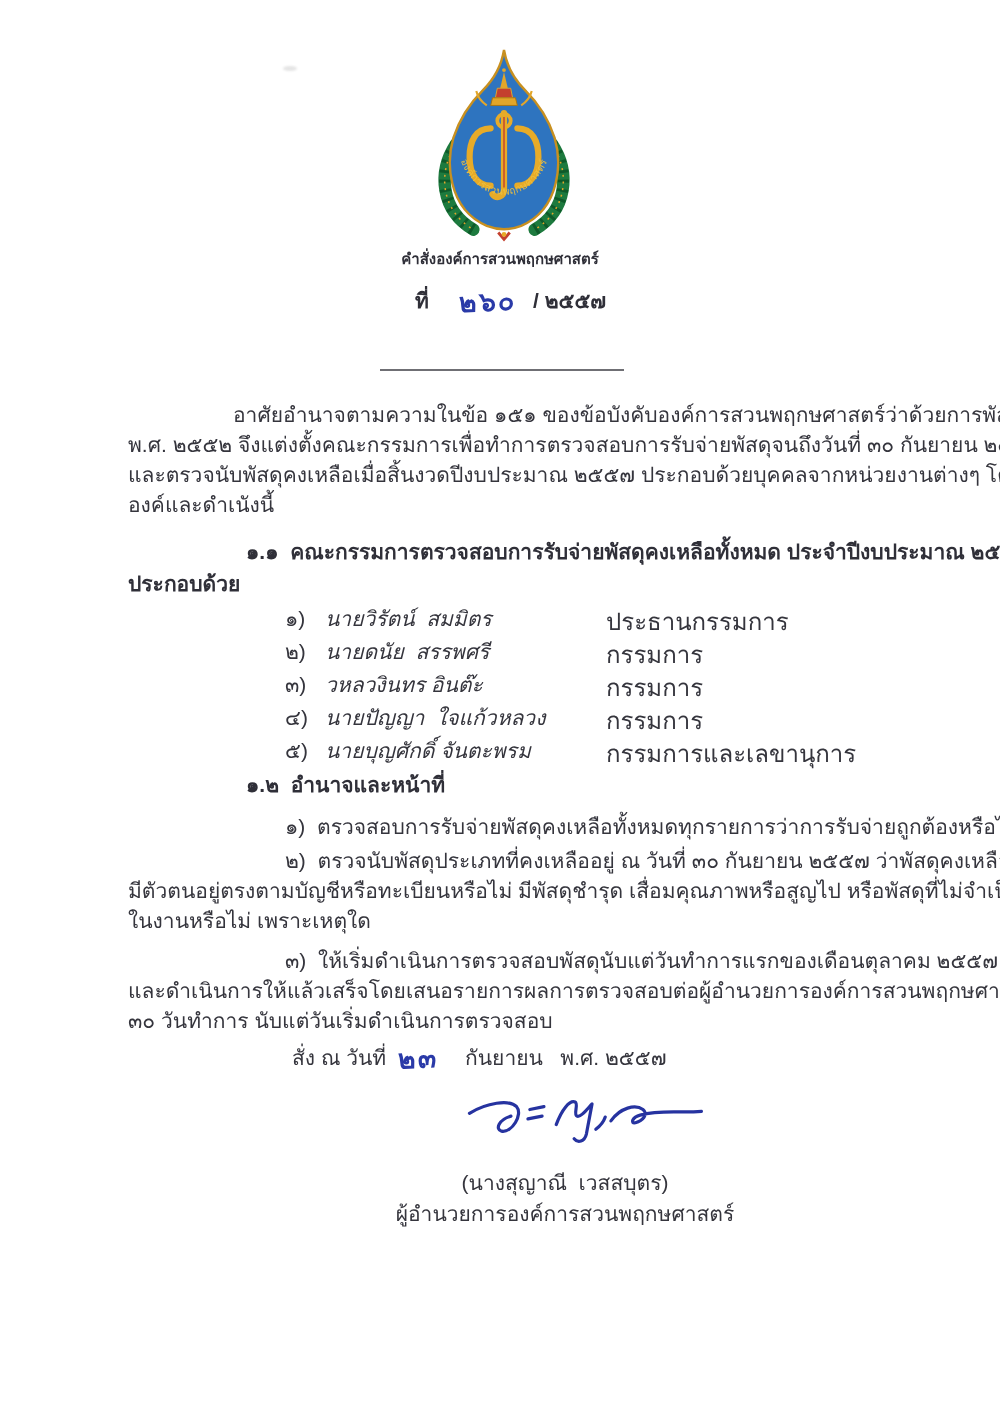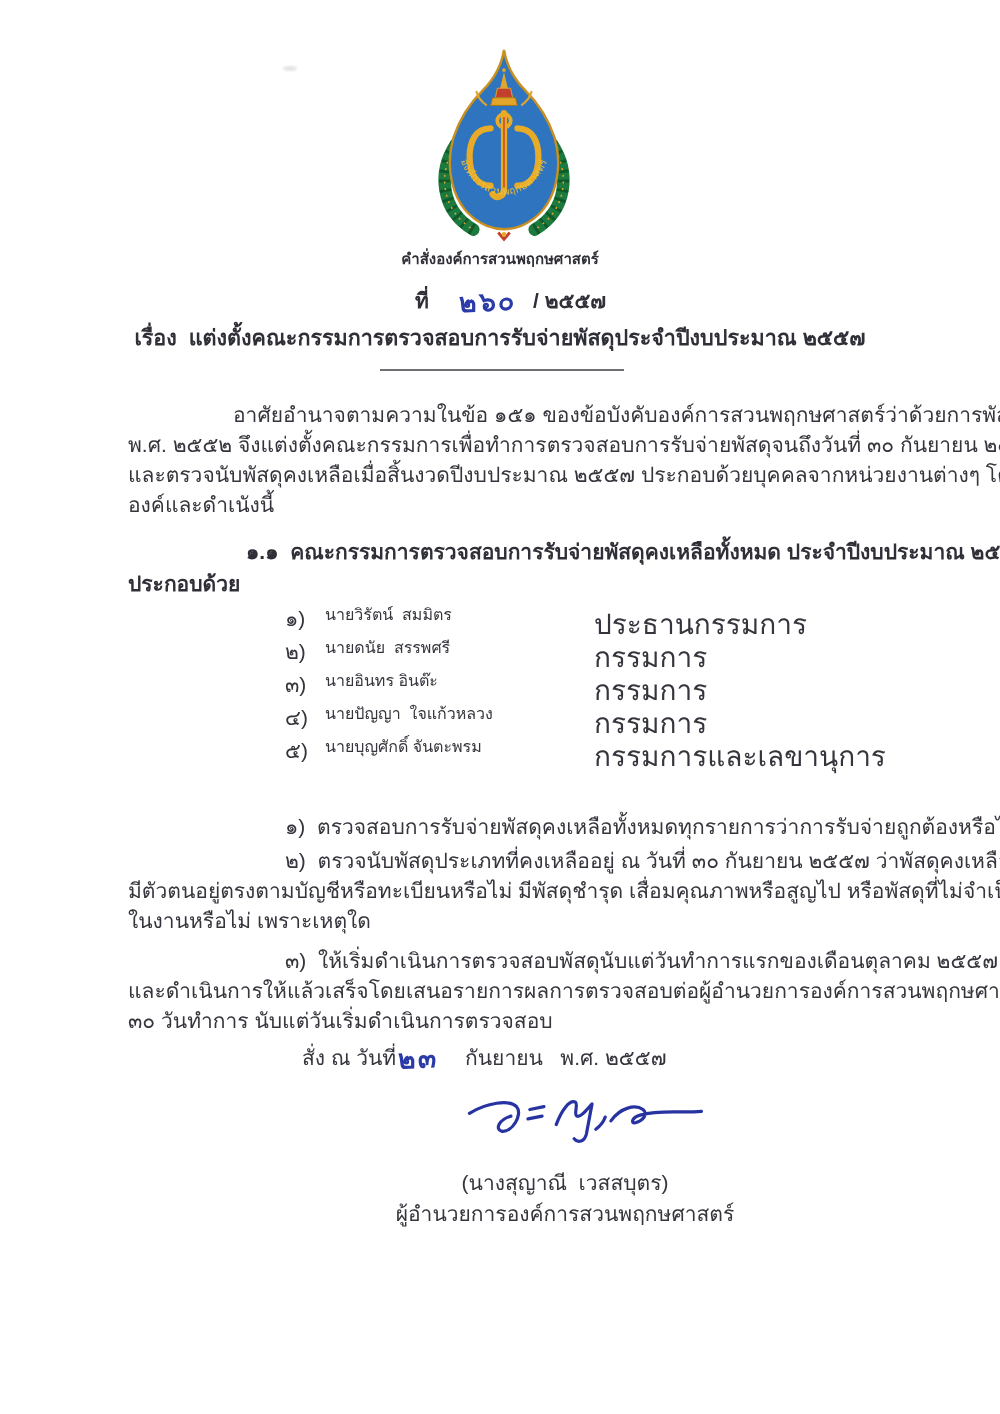--- a/index.html
+++ b/index.html
@@ -20,22 +20,22 @@
     color:#2a3aa8;
     font-size:27px;
     font-weight:bold;
     display:inline-block;
     transform:rotate(-3deg) skewX(-4deg);
     letter-spacing:2px;
   }
   .divider{border-top:2px solid #6f6f74;height:0;}
   .member-row{position:relative;height:33px;}
   .member-id{position:absolute;left:157px;white-space:pre;font-size:21px;}
-  .member-name{position:absolute;left:197px;white-space:pre;font-size:16px;}
-  .member-role{position:absolute;left:466px;white-space:pre;font-size:28px;}
+  .member-name{position:absolute;left:197px;white-space:pre;font-size:21px;font-style:italic;}
+  .member-role{position:absolute;left:478px;white-space:pre;font-size:24px;}
   .smudge{width:14px;height:5px;background:#d9d9d9;border-radius:50%;filter:blur(1px);opacity:.7;}
 </style>
 </head>
 <body>
 
 <div class="page">
 
   <div class="abs smudge" style="left:283px;top:66px;"></div>
 
   <div class="abs" style="left:418px;top:44px;width:172px;height:206px;">
@@ -80,21 +80,20 @@
   <div class="abs center line bold" style="top:244px;font-size:15px;">คำสั่งองค์การสวนพฤกษศาสตร์</div>
 
   <div class="abs" style="top:286px;left:0;width:1000px;height:40px;">
     <span class="abs line bold" style="left:415px;">ที่</span>
     <span class="abs" style="left:452px;top:-6px;width:72px;text-align:center;">
       <span class="hand">๒๖๐</span>
     </span>
     <span class="abs line bold" style="left:533px;text-align:center;">/ ๒๕๕๗</span>
   </div>
 
-  <div class="abs center line bold" style="top:323px;font-size:21.5px;">เรื่อง  แต่งตั้งคณะกรรมการตรวจสอบการรับจ่ายพัสดุประจำปีงบประมาณ ๒๕๕๗</div>
 
   <div class="abs divider" style="top:369px;left:380px;width:244px;"></div>
 
   <div class="abs" style="top:400px;left:128px;width:860px;">
     <div class="line" style="padding-left:105px;">อาศัยอำนาจตามความในข้อ ๑๕๑ ของข้อบังคับองค์การสวนพฤกษศาสตร์ว่าด้วยการพัสดุ</div>
     <div class="line">พ.ศ. ๒๕๕๒ จึงแต่งตั้งคณะกรรมการเพื่อทำการตรวจสอบการรับจ่ายพัสดุจนถึงวันที่ ๓๐ กันยายน ๒๕๕๗</div>
     <div class="line">และตรวจนับพัสดุคงเหลือเมื่อสิ้นงวดปีงบประมาณ ๒๕๕๗ ประกอบด้วยบุคคลจากหน่วยงานต่างๆ โดยมี</div>
     <div class="line">องค์และดำเนังนี้</div>
   </div>
 
@@ -109,54 +108,55 @@
       <span class="member-name">นายวิรัตน์  สมมิตร</span>
       <span class="member-role">ประธานกรรมการ</span>
     </div>
     <div class="member-row">
       <span class="member-id">๒)</span>
       <span class="member-name">นายดนัย  สรรพศรี</span>
       <span class="member-role">กรรมการ</span>
     </div>
     <div class="member-row">
       <span class="member-id">๓)</span>
-      <span class="member-name">นายอินทร อินต๊ะ</span>
+      <span class="member-name">วหลวงินทร อินต๊ะ</span>
       <span class="member-role">กรรมการ</span>
     </div>
     <div class="member-row">
       <span class="member-id">๔)</span>
       <span class="member-name">นายปัญญา  ใจแก้วหลวง</span>
       <span class="member-role">กรรมการ</span>
     </div>
     <div class="member-row">
       <span class="member-id">๕)</span>
       <span class="member-name">นายบุญศักดิ์ จันตะพรม</span>
       <span class="member-role">กรรมการและเลขานุการ</span>
     </div>
   </div>
 
+  <div class="abs line bold" style="top:770px;left:128px;padding-left:118px;">๑.๒  อำนาจและหน้าที่</div>
 
   <div class="abs" style="top:812px;left:128px;width:860px;">
     <div class="line" style="padding-left:157px;">๑)  ตรวจสอบการรับจ่ายพัสดุคงเหลือทั้งหมดทุกรายการว่าการรับจ่ายถูกต้องหรือไม่</div>
   </div>
 
   <div class="abs" style="top:846px;left:128px;width:860px;">
     <div class="line" style="padding-left:157px;">๒)  ตรวจนับพัสดุประเภทที่คงเหลืออยู่ ณ วันที่ ๓๐ กันยายน ๒๕๕๗ ว่าพัสดุคงเหลือ</div>
     <div class="line">มีตัวตนอยู่ตรงตามบัญชีหรือทะเบียนหรือไม่ มีพัสดุชำรุด เสื่อมคุณภาพหรือสูญไป หรือพัสดุที่ไม่จำเป็นต้องใช้</div>
     <div class="line">ในงานหรือไม่ เพราะเหตุใด</div>
   </div>
 
   <div class="abs" style="top:938px;left:128px;width:860px;margin-top:8px;">
     <div class="line" style="padding-left:157px;">๓)  ให้เริ่มดำเนินการตรวจสอบพัสดุนับแต่วันทำการแรกของเดือนตุลาคม ๒๕๕๗</div>
     <div class="line">และดำเนินการให้แล้วเสร็จโดยเสนอรายการผลการตรวจสอบต่อผู้อำนวยการองค์การสวนพฤกษศาสตร์ภายใน</div>
     <div class="line">๓๐ วันทำการ นับแต่วันเริ่มดำเนินการตรวจสอบ</div>
   </div>
 
   <div class="abs" style="top:1043px;left:0;width:1000px;height:44px;">
-    <span class="abs line" style="left:302px;text-align:right;">สั่ง ณ วันที่</span>
+    <span class="abs line" style="left:292px;text-align:right;">สั่ง ณ วันที่</span>
     <span class="abs" style="left:388px;top:-6px;width:60px;text-align:center;">
       <span class="hand">๒๓</span>
     </span>
     <span class="abs line" style="left:465px;">กันยายน   พ.ศ. ๒๕๕๗</span>
   </div>
 
   <div class="abs" style="left:452px;top:1085px;width:265px;height:66px;">
     <svg width="265" height="66" viewBox="0 0 260 70">
       <g fill="none" stroke="#2633a0" stroke-width="3.4" stroke-linecap="round" stroke-linejoin="round">
         <path d="M8,30 C26,19 50,15 58,23 C65,31 53,51 42,49 C35,47 39,37 52,33"></path>

